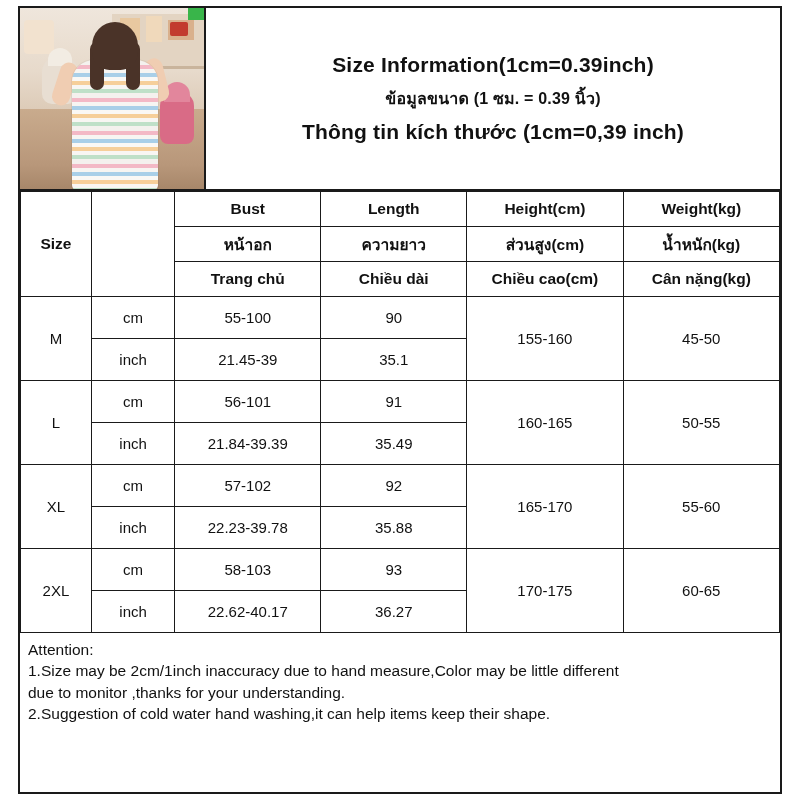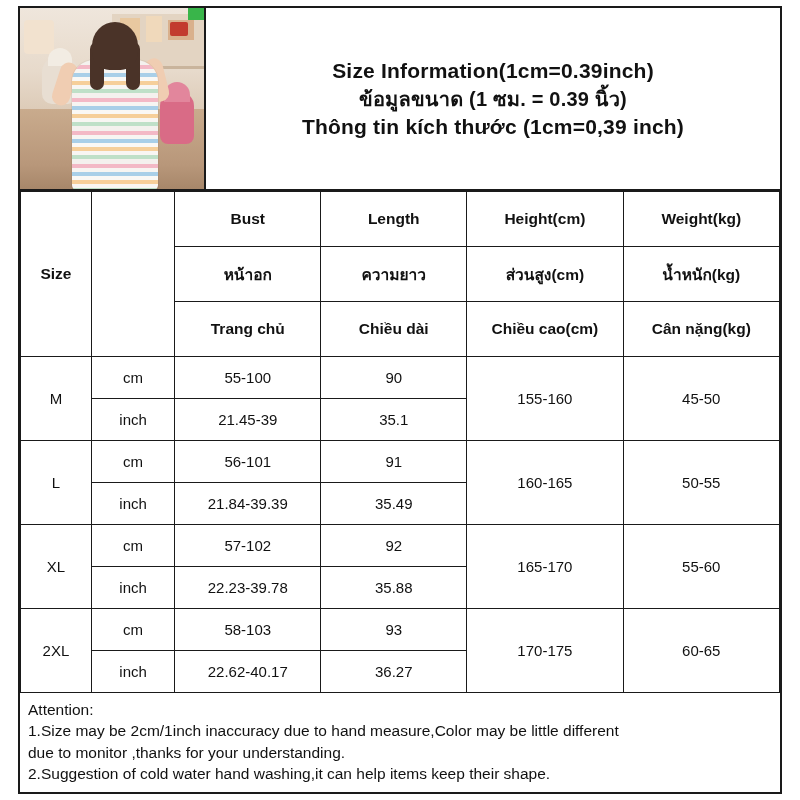--- a/index.html
+++ b/index.html
@@ -106,44 +106,45 @@
   .ph-green { position:absolute; right:0; top:0; width:16px; height:12px; background:#39b54a;}
   .ph-legL { position:absolute; left:70px; bottom:0; width:15px; height:14px; background:#eec6a9;}
   .ph-legR { position:absolute; left:100px; bottom:0; width:15px; height:14px; background:#eec6a9;}
 
   .titles {
     flex: 1 1 auto;
     display: flex;
     flex-direction: column;
     align-items: center;
     justify-content: center;
+    gap: 9px;
     padding: 0 10px;
   }
   .title-line {
     font-size: 21px;
     font-weight: bold;
     letter-spacing: .2px;
     text-align: center;
     white-space: nowrap;
   }
-  .title-line.thai { font-size: 20px; }
+  .title-line.thai { font-size: 16px; }
 
   
   .tbl {
     width: 100%;
     border-collapse: collapse;
     table-layout: fixed;
   }
   .tbl td, .tbl th {
     border: 1px solid #1a1a1a;
     text-align: center;
     vertical-align: middle;
     font-size: 15px;
     color: #111;
-    padding: 12px 2px;
+    padding: 2px 2px;
     font-weight: normal;
   }
   .tbl .hdr td {
     font-weight: bold;
     height: 30px;
     font-size: 15.5px;
   }
   .size-cell {
     font-size: 25px;
     font-weight: bold;

